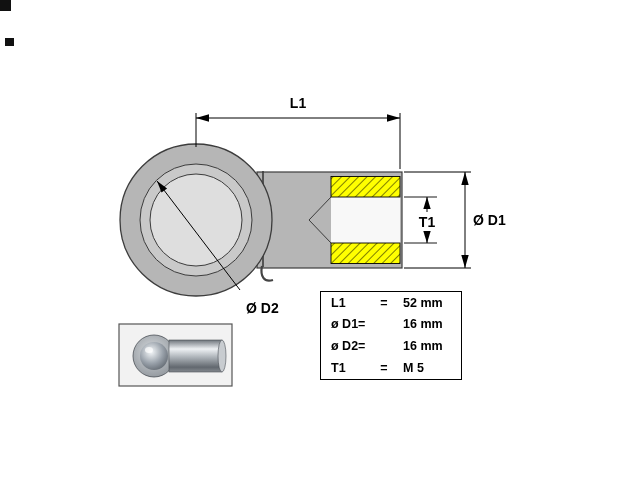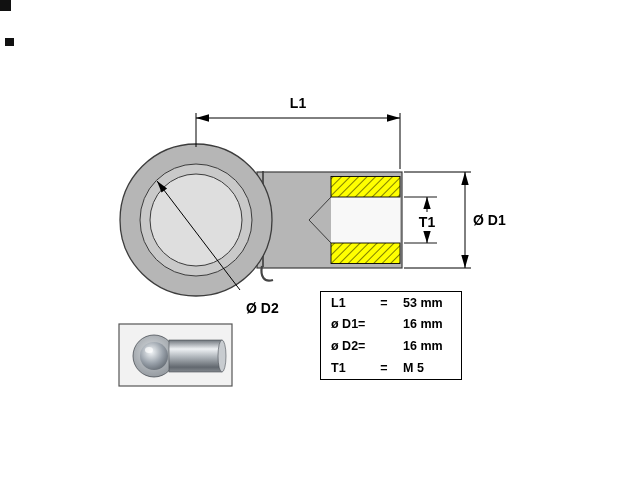--- a/index.html
+++ b/index.html
@@ -109,21 +109,21 @@
       <ellipse cx="149" cy="350" rx="4" ry="3" fill="#ffffff" opacity="0.7"></ellipse>
       <rect x="169" y="340" width="53" height="32" fill="url(#cylGrad)" stroke="#4a4f55" stroke-width="0.6"></rect>
       <ellipse cx="222" cy="356" rx="4" ry="16" fill="#c8ccd0" stroke="#4a4f55" stroke-width="0.6"></ellipse>
     </g>
   </svg>
 
   <div class="spec-table">
     <div class="spec-row">
       <span class="spec-name">L1</span>
       <span class="spec-eq">=</span>
-      <span class="spec-value">53 mm</span>
+      <span class="spec-value">52 mm</span>
     </div>
     <div class="spec-row">
       <span class="spec-name">ø D1=</span>
       <span class="spec-eq"></span>
       <span class="spec-value">16 mm</span>
     </div>
     <div class="spec-row">
       <span class="spec-name">ø D2=</span>
       <span class="spec-eq"></span>
       <span class="spec-value">16 mm</span>

